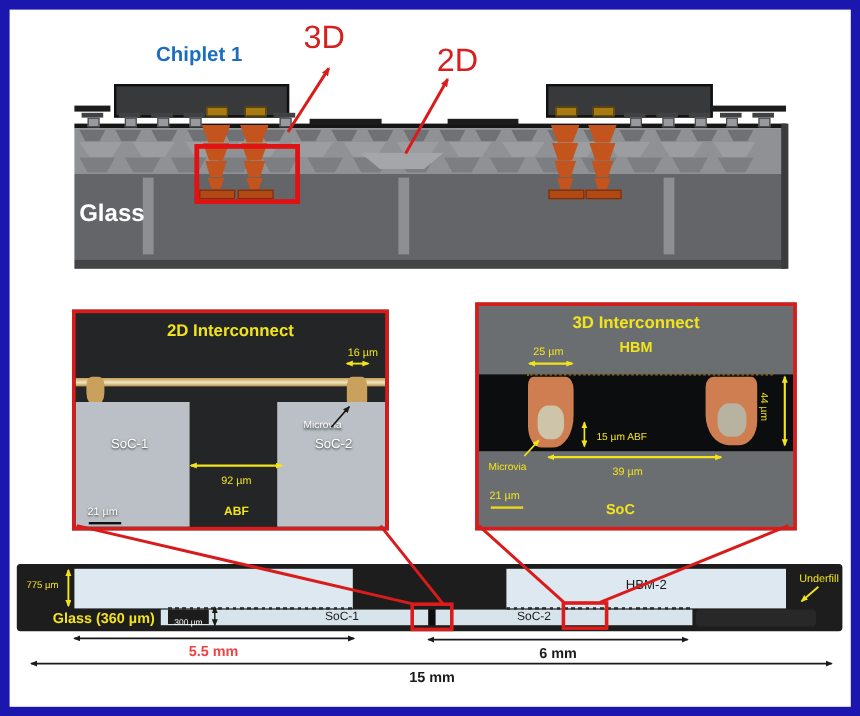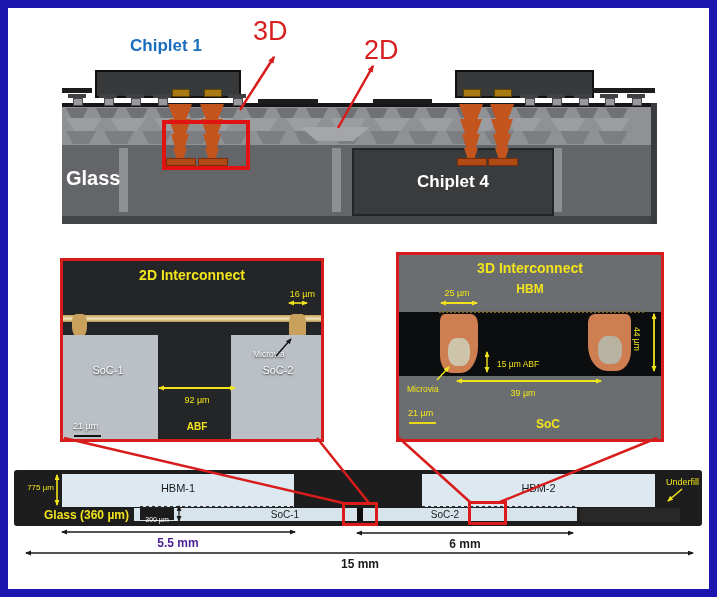--- a/index.html
+++ b/index.html
@@ -86,23 +86,20 @@
         <div class="trap" style="left:536px;top:24px;width:30px;height:13px;background:#7c7e81;"></div>
         <div class="trap" style="left:238px;top:20px;width:70px;height:14px;background:#a4a6a9;"></div>
       </div>
     <div class="abs" style="left:62px;top:145px;width:593px;height:71px;background:#636568;"></div>
     <div class="abs" style="left:62px;top:216px;width:593px;height:8px;background:#434446;"></div>
     <div class="abs" style="left:651px;top:103px;width:6px;height:121px;background:#3a3b3d;"></div>
 
     <div class="abs tgv" style="left:119px;top:148px;width:9px;height:64px;"></div>
     <div class="abs tgv" style="left:332px;top:148px;width:9px;height:64px;"></div>
     <div class="abs tgv" style="left:553px;top:148px;width:9px;height:64px;"></div>
-    <div class="abs chipblk" style="left:352px;top:148px;width:198px;height:64px;">
-      <span class="white-b" style="font-size:17px;">Chiplet 4</span>
-    </div>
     <div class="lbl white-b" style="left:66px;top:167px;font-size:20px;">Glass</div>
 
     <div class="abs die" style="left:95px;top:70px;width:142px;height:24px;"></div>
     <div class="abs die" style="left:455px;top:70px;width:135px;height:24px;"></div>
 
     <div class="abs" style="left:62px;top:88px;width:30px;height:5px;background:#1c1c1c;"></div>
     <div class="abs" style="left:258px;top:99px;width:60px;height:5px;background:#1c1c1c;"></div>
     <div class="abs" style="left:373px;top:99px;width:59px;height:5px;background:#1c1c1c;"></div>
     <div class="abs" style="left:592px;top:88px;width:63px;height:5px;background:#1c1c1c;"></div>
 
@@ -191,49 +188,48 @@
       <div class="abs" style="left:10px;top:22px;width:24px;height:28px;background:#b8b2a0;border-radius:40%;"></div>
     </div>
 
     <div class="lbl yel center" style="left:34px;top:33px;width:48px;font-size:9px;">25 µm</div>
     <div class="lbl yel" style="left:98px;top:104px;font-size:8.5px;">15 µm ABF</div>
     <div class="lbl yel" style="left:233px;top:72px;font-size:8.5px;writing-mode:vertical-rl;">44 µm</div>
     <div class="lbl yel center" style="left:94px;top:133px;width:60px;font-size:9px;">39 µm</div>
     <div class="lbl yel" style="left:8px;top:129px;font-size:8.5px;">Microvia</div>
     <div class="lbl yel" style="left:9px;top:153px;font-size:9px;">21 µm</div>
     <div class="scalebar" style="left:10px;top:167px;width:27px;background:#e8d81a;"></div>
-    <div class="lbl yel-b center" style="left:101px;top:162px;width:60px;font-size:12px;text-align:right;">SoC</div>
+    <div class="lbl yel-b center" style="left:88px;top:162px;width:60px;font-size:12px;">SoC</div>
   </div>
 
   <div class="abs" style="left:14px;top:470px;width:688px;height:56px;background:#1d1d1d;border-radius:3px;">
     <div class="abs pale texture" style="left:48px;top:4px;width:232px;height:33px;"></div>
     <div class="abs pale texture" style="left:408px;top:4px;width:233px;height:33px;"></div>
     <div class="abs texture" style="left:120px;top:38px;width:223px;height:13px;background:#d8e4ec;"></div>
     <div class="abs" style="left:343px;top:38px;width:6px;height:13px;background:#0d0d0d;"></div>
     <div class="abs texture" style="left:349px;top:38px;width:214px;height:13px;background:#d8e4ec;"></div>
     <div class="abs" style="left:126px;top:36px;width:154px;height:2px;background:repeating-linear-gradient(90deg,#2a2a2a 0 3px,rgba(0,0,0,0) 3px 6px);"></div>
     <div class="abs" style="left:408px;top:36px;width:155px;height:2px;background:repeating-linear-gradient(90deg,#2a2a2a 0 3px,rgba(0,0,0,0) 3px 6px);"></div>
     <div class="abs" style="left:566px;top:38px;width:100px;height:14px;background:#282828;border-radius:3px;"></div>
 
-    <div class="lbl yel" style="left:8px;top:13px;width:32px;text-align:right;font-size:8px;">775 µm</div>
-    <div class="lbl center" style="left:48px;top:12px;width:232px;color:#1a1a1a;font-size:11px;">HBM-1</div>
+    <div class="lbl yel" style="left:8px;top:13px;width:32px;font-size:8px;">775 µm</div>
     <div class="lbl center" style="left:408px;top:12px;width:233px;color:#1a1a1a;font-size:11px;">HBM-2</div>
     <div class="lbl yel-b" style="left:30px;top:38px;font-size:12px;">Glass (360 µm)</div>
     <div class="abs" style="left:126px;top:38px;width:34px;height:12px;background:#1c1c1c;text-align:center;">
       <span class="lbl" style="position:static;color:#fff;font-size:7px;">300 µm</span>
     </div>
     <div class="lbl center" style="left:236px;top:39px;width:70px;color:#1a1a1a;font-size:10px;">SoC-1</div>
     <div class="lbl center" style="left:396px;top:39px;width:70px;color:#1a1a1a;font-size:10px;">SoC-2</div>
     <div class="lbl yel" style="left:652px;top:7px;font-size:9px;">Underfill</div>
   </div>
 
   <div class="abs redbox-sm" style="left:342px;top:502px;width:30px;height:18px;z-index:45;"></div>
   <div class="abs redbox-sm" style="left:468px;top:501px;width:33px;height:18px;z-index:45;"></div>
 
-  <div class="lbl center" style="left:138px;top:536px;width:80px;color:#4c1d95;font-size:12px;font-weight:600;">5.5 mm</div>
+  <div class="lbl center" style="left:138px;top:536px;width:80px;color:#ef4444;font-size:12px;font-weight:600;">5.5 mm</div>
   <div class="lbl center" style="left:425px;top:537px;width:80px;color:#1a1a1a;font-size:12px;font-weight:600;">6 mm</div>
   <div class="lbl center" style="left:320px;top:557px;width:80px;color:#1a1a1a;font-size:12px;font-weight:600;">15 mm</div>
 
   <svg class="overlay" width="717" height="597" viewBox="0 0 717 597">
     <defs>
       <marker id="ah-r" markerWidth="9" markerHeight="9" refX="6" refY="3" orient="auto-start-reverse" markerUnits="userSpaceOnUse">
           <path d="M0,0L7.5,3L0,6z" fill="#d81c1c"></path>
         </marker>
       <marker id="ah-k" markerWidth="8" markerHeight="8" refX="5" refY="2.5" orient="auto-start-reverse" markerUnits="userSpaceOnUse">
           <path d="M0,0L6,2.5L0,5z" fill="#1a1a1a"></path>

